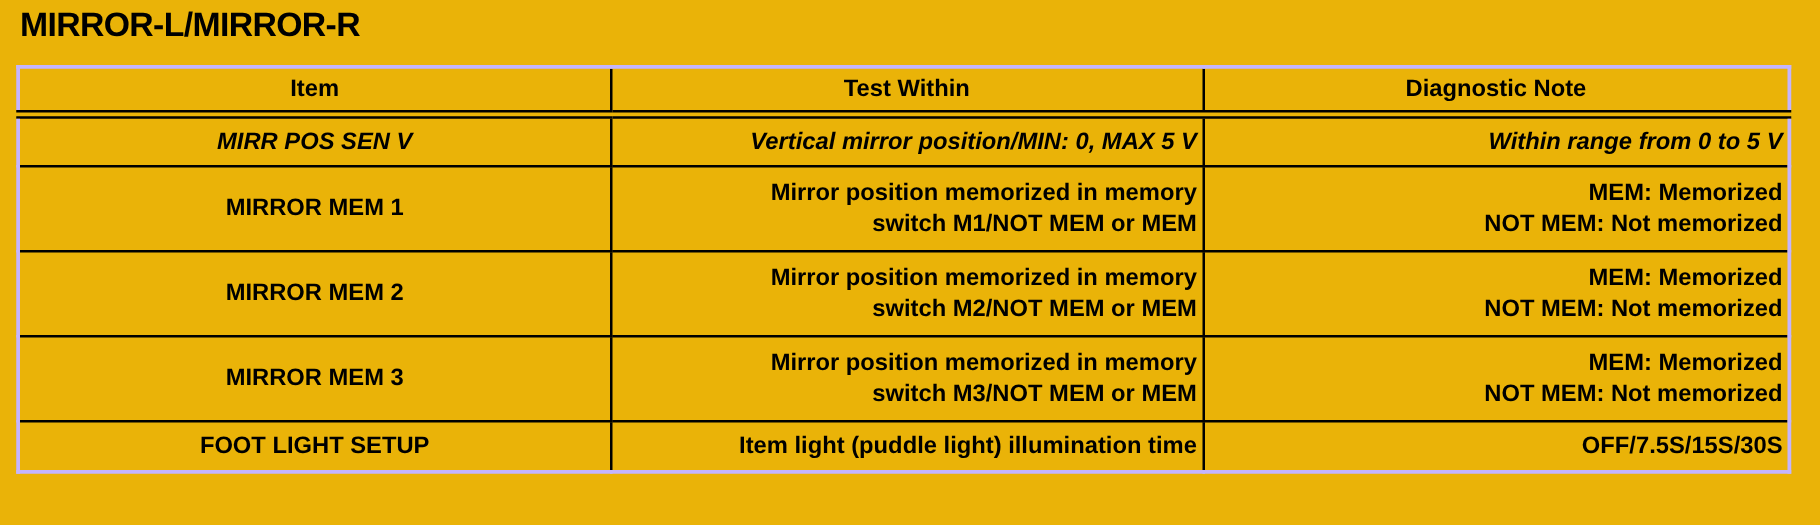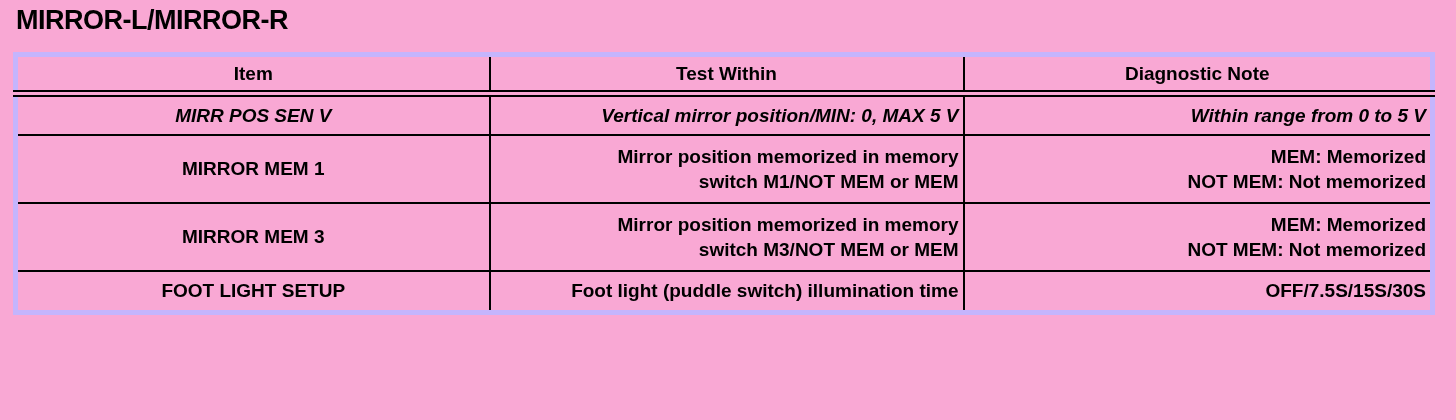--- a/index.html
+++ b/index.html
@@ -4,21 +4,21 @@
 <style>
   html, body {
     margin: 0;
     padding: 0;
     background: #ffffff;
   }
   .page {
     position: relative;
     width: 1456px;
     height: 420px;
-    background: #f9a8d4;
+    background: #eab308;
     font-family: "Liberation Sans", sans-serif;
     color: #000000;
     overflow: hidden;
   }
   .page-title {
     position: absolute;
     top: 5px;
     left: 16px;
     margin: 0;
     font-size: 27px;
@@ -26,21 +26,21 @@
     letter-spacing: -0.5px;
     color: #000000;
   }
   table.diag-table {
     position: absolute;
     top: 52px;
     left: 13px;
     width: 1417px;
     border-collapse: collapse;
     table-layout: fixed;
-    border: 5px solid #c4b5fd;
+    border: 3px solid #c4b5fd;
   }
   table.diag-table th,
   table.diag-table td {
     border: 2px solid #000000;
     font-size: 19px;
     font-weight: bold;
     line-height: 1.32;
     vertical-align: middle;
     overflow: hidden;
   }
@@ -90,27 +90,34 @@
         <td class="cell-note">Within range from 0 to 5 V</td>
       </tr>
       <tr class="row-tall">
         <td class="cell-item">MIRROR MEM 1</td>
         <td class="cell-details">Mirror position memorized in memory
 switch M1/NOT MEM or MEM</td>
         <td class="cell-note">MEM: Memorized
 NOT MEM: Not memorized</td>
       </tr>
       <tr class="row-tall">
+        <td class="cell-item">MIRROR MEM 2</td>
+        <td class="cell-details">Mirror position memorized in memory
+switch M2/NOT MEM or MEM</td>
+        <td class="cell-note">MEM: Memorized
+NOT MEM: Not memorized</td>
+      </tr>
+      <tr class="row-tall">
         <td class="cell-item">MIRROR MEM 3</td>
         <td class="cell-details">Mirror position memorized in memory
 switch M3/NOT MEM or MEM</td>
         <td class="cell-note">MEM: Memorized
 NOT MEM: Not memorized</td>
       </tr>
       <tr class="row-last">
         <td class="cell-item">FOOT LIGHT SETUP</td>
-        <td class="cell-details">Foot light (puddle switch) illumination time</td>
+        <td class="cell-details">Item light (puddle light) illumination time</td>
         <td class="cell-note">OFF/7.5S/15S/30S</td>
       </tr>
     </tbody>
   </table>
 
 </div>
 
 </body></html>

